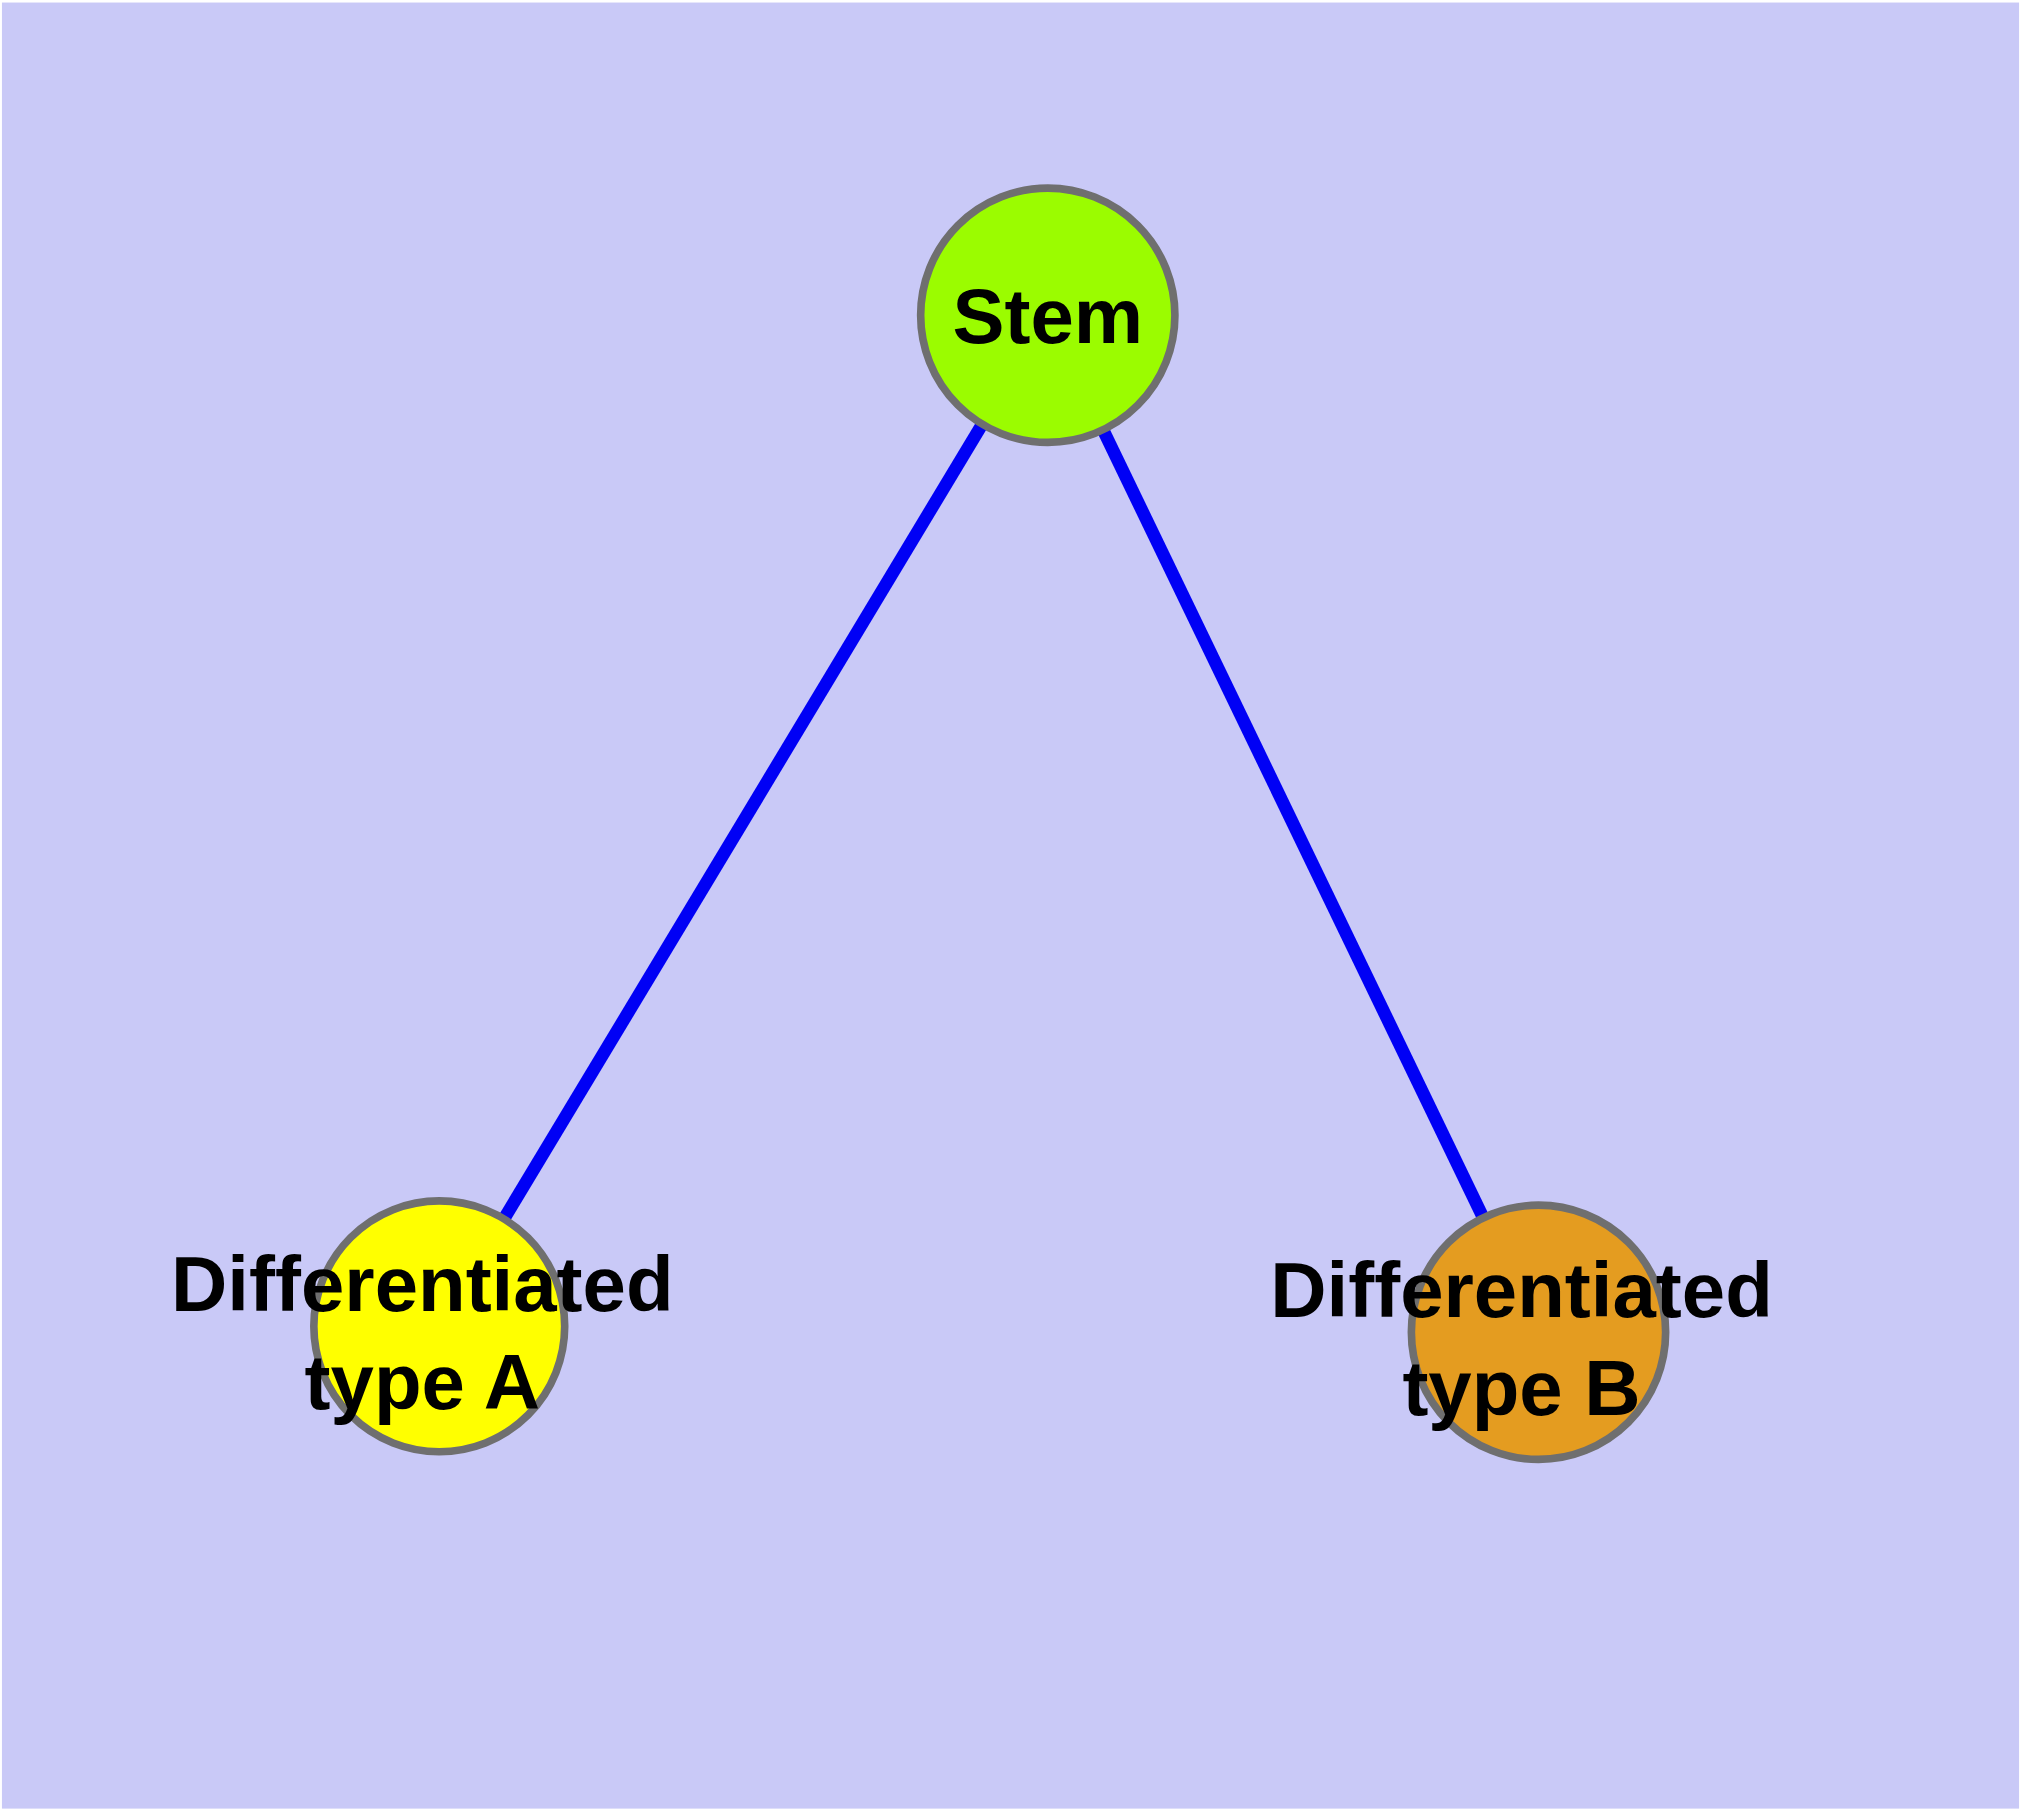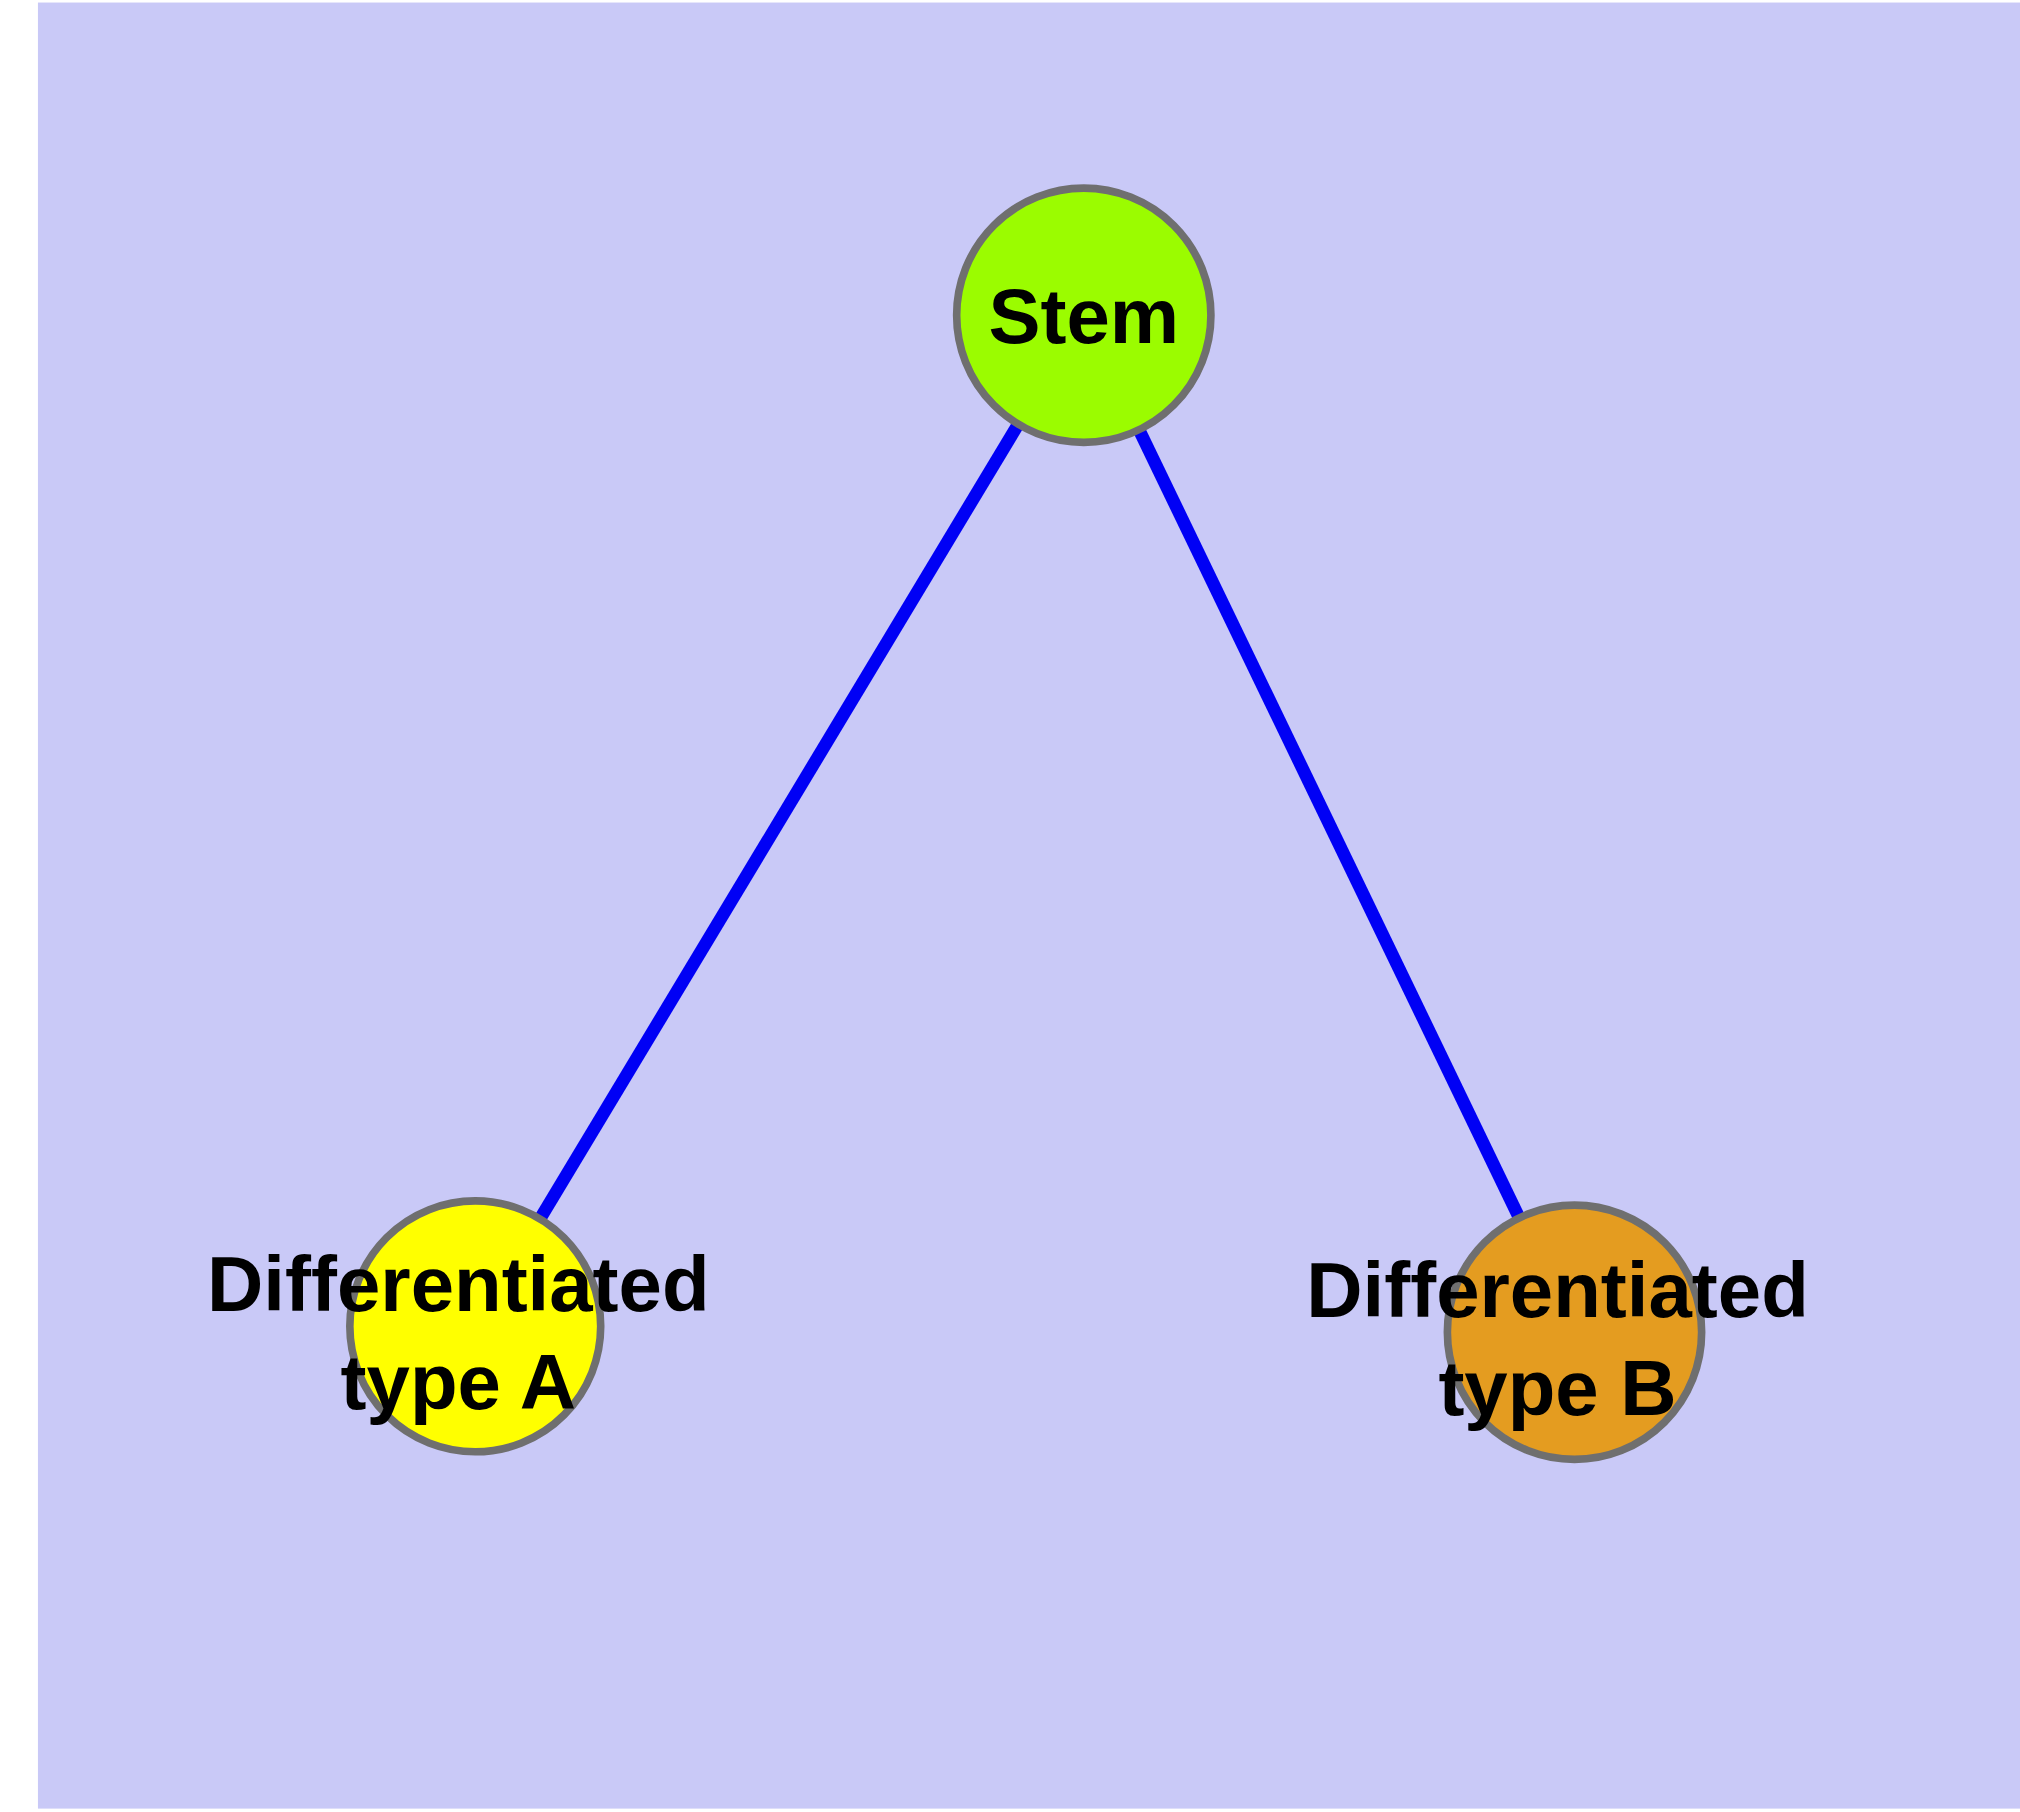--- a/index.html
+++ b/index.html
@@ -9,21 +9,20 @@
     width: 2021px;
     height: 1812px;
     overflow: hidden;
   }
   .canvas {
     position: absolute;
     left: 0;
     top: 0;
     width: 1940px;
     height: 1812px;
-    margin-left: 36px;
   }
   svg { display: block; }
   .node-label {
     font-family: "Liberation Sans", sans-serif;
     font-weight: bold;
     font-size: 92px;
   }
 </style>
 </head>
 <body>

